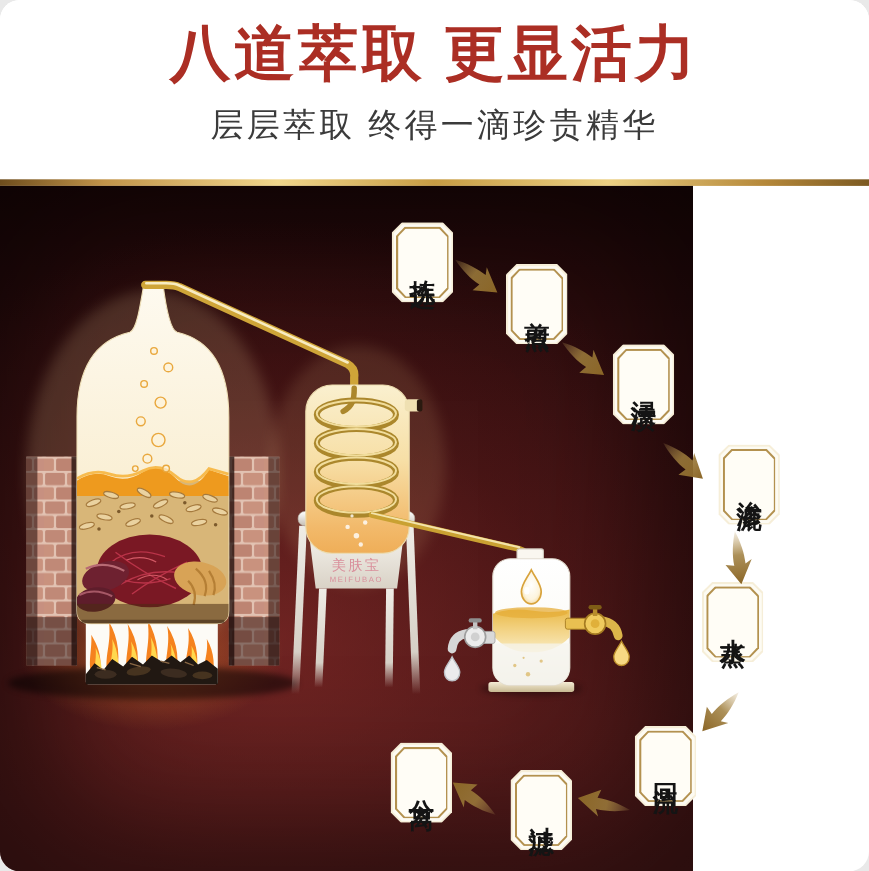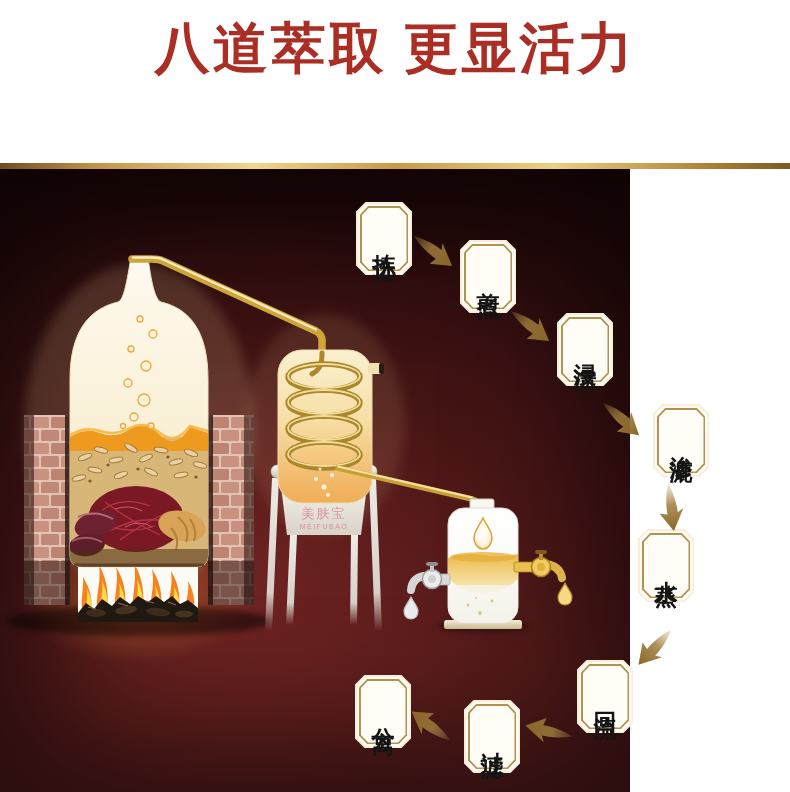--- a/index.html
+++ b/index.html
@@ -1,17 +1,17 @@
 <!DOCTYPE html>
 <html><head>
 <meta charset="utf-8">
 <style>
   html,body{margin:0;padding:0;background:#e9e9e9;}
   .page{position:relative;width:790px;height:792px;overflow:hidden;background:#ffffff;
-        font-family:"Liberation Sans","DejaVu Sans",sans-serif;margin:0 auto;}
+        font-family:"Liberation Sans","DejaVu Sans",sans-serif;margin:0 auto;border-radius:18px;}
   
   .header{position:absolute;top:0;left:0;width:790px;height:163px;background:#ffffff;}
   .title{position:absolute;top:12px;left:0;width:100%;text-align:center;
          font-family:"Liberation Serif","DejaVu Serif",serif;font-weight:700;
          font-size:55px;color:#ab2e24;letter-spacing:3px;white-space:nowrap;}
   .subtitle{position:absolute;top:94px;left:0;width:100%;text-align:center;
          font-size:30px;color:#3b3b3b;font-weight:400;letter-spacing:3px;white-space:nowrap;}
   .divider{position:absolute;top:163px;left:0;width:790px;height:6px;
          background:linear-gradient(90deg,#6e4d1d 0%,#c2944a 12%,#f1d68c 32%,#c79c44 50%,#ecd083 70%,#b5883a 88%,#7c5a22 100%);}
   
@@ -37,20 +37,21 @@
   
   .arrow{position:absolute;width:52px;height:30px;transform-origin:50% 50%;}
 </style>
 </head>
 <body>
 
 <div class="page">
 
   <div class="header">
     <div class="title">八道萃取 更显活力</div>
+    <div class="subtitle">层层萃取 终得一滴珍贵精华</div>
   </div>
   <div class="divider"></div>
 
   <div class="scene">
 
     <svg class="apparatus" width="790" height="623" viewBox="0 0 790 623">
       <defs>
         <pattern id="brick" width="40" height="26" patternUnits="userSpaceOnUse">
           <rect width="40" height="26" fill="#e2c2b2"></rect>
           <rect x="1" y="1" width="18" height="11" rx="1.5" fill="#c08977"></rect>

